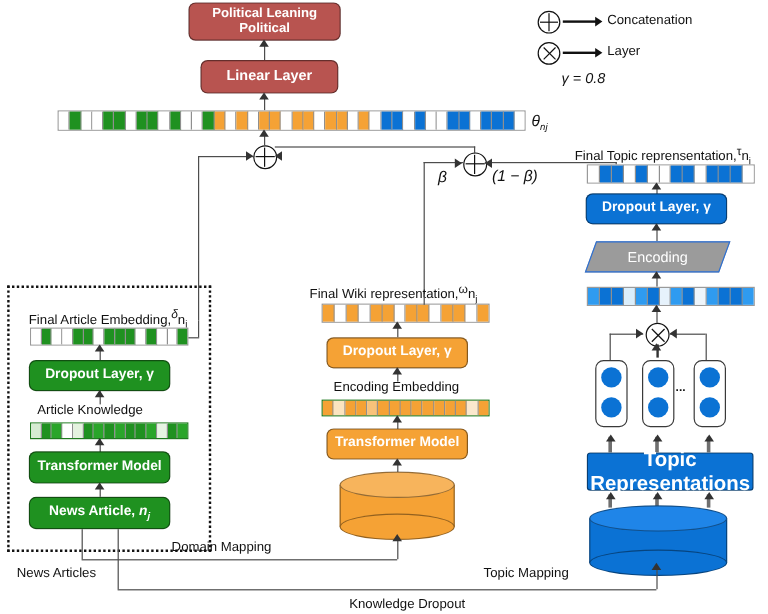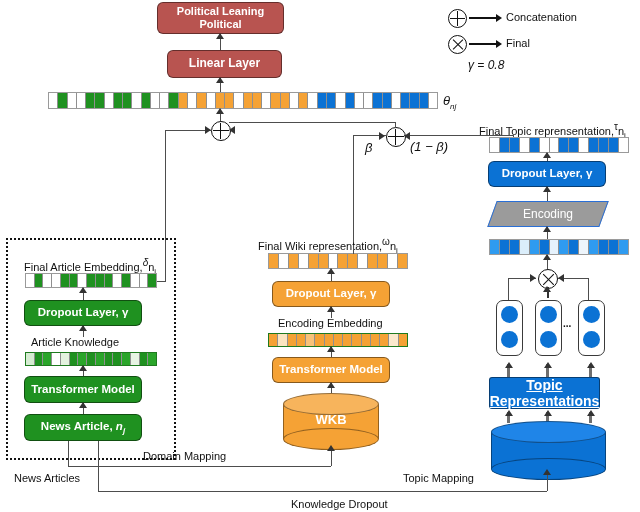--- a/index.html
+++ b/index.html
@@ -124,21 +124,21 @@
 <div class="ln h" style="left:469px;top:17px;width:28px;background:#111;height:1.5px;"></div>
 <div class="ar rt" style="left:496px;top:13.5px;border-left-color:#111;"></div>
 <div class="legend-txt" style="left:506px;top:11px;">Concatenation</div>
 
 <div class="op" style="left:448px;top:35px;width:17px;height:17px;">
   <div class="abs" style="left:2px;top:8px;width:14px;height:1px;background:#111;transform:rotate(45deg);"></div>
   <div class="abs" style="left:2px;top:8px;width:14px;height:1px;background:#111;transform:rotate(-45deg);"></div>
 </div>
 <div class="ln h" style="left:469px;top:43px;width:28px;background:#111;height:1.5px;"></div>
 <div class="ar rt" style="left:496px;top:39.5px;border-left-color:#111;"></div>
-<div class="legend-txt" style="left:506px;top:37px;">Final</div>
+<div class="legend-txt" style="left:506px;top:37px;">Layer</div>
 <div class="legend-txt" style="left:468px;top:58px;font-size:12px;font-style:italic;">γ  = 0.8</div>
 
 <div class="op" style="left:386px;top:127px;width:18px;height:18px;">
   <div class="abs" style="left:8px;top:1px;width:1px;height:16px;background:#111;"></div>
   <div class="abs" style="left:1px;top:8px;width:16px;height:1px;background:#111;"></div>
 </div>
 <div class="lbl it" style="left:365px;top:140px;font-size:13px;">β</div>
 <div class="lbl it" style="left:410px;top:139px;font-size:13px;">(1 − β)</div>
 
 <div class="ln v" style="left:395px;top:122px;height:6px;"></div>
@@ -238,21 +238,21 @@
 </div>
 <div class="lbl" style="left:563px;top:318px;font-weight:bold;font-size:10px;">...</div>
 
 <div class="thick" style="left:507px;top:364px;height:13px;"></div>
 <div class="ar up" style="left:504.5px;top:362px;"></div>
 <div class="thick" style="left:546px;top:364px;height:13px;"></div>
 <div class="ar up" style="left:543.5px;top:362px;"></div>
 <div class="thick" style="left:589px;top:364px;height:13px;"></div>
 <div class="ar up" style="left:586.5px;top:362px;"></div>
 
-<div class="box" style="left:489px;top:377px;width:111px;height:32px;background:#0b72d4;font-size:14px;border-radius:3px;text-decoration:underline;">
+<div class="box" style="left:489px;top:377px;width:139px;height:32px;background:#0b72d4;font-size:17px;border-radius:3px;">
   <span>Topic Representations</span>
 </div>
 
 <div class="thick" style="left:507px;top:412px;height:11px;"></div>
 <div class="ar up" style="left:504.5px;top:410px;"></div>
 <div class="thick" style="left:546px;top:412px;height:11px;"></div>
 <div class="ar up" style="left:543.5px;top:410px;"></div>
 <div class="thick" style="left:589px;top:412px;height:11px;"></div>
 <div class="ar up" style="left:586.5px;top:410px;"></div>
 
@@ -314,21 +314,20 @@
 <div class="box" style="left:272px;top:357px;width:118px;height:26px;background:#f5a235;font-size:11.5px;">
   <span>Transformer Model</span>
 </div>
 <div class="ln v" style="left:331px;top:383px;height:11px;"></div>
 <div class="ar up" style="left:327px;top:382px;"></div>
 
 <div class="cyl" style="left:283px;top:393px;width:96px;height:46px;">
   <div class="bod" style="background:#f5a235;"></div>
   <div class="btm" style="background:#f5a235;"></div>
   <div class="top" style="background:#f7b45c;"></div>
-  <div class="txt">WKB</div>
 </div>
 
 <div class="ln v" style="left:353px;top:245px;height:9px;"></div>
 
 <div class="dotbox" style="left:6px;top:238px;width:170px;height:222px;"></div>
 
 <div class="lbl" style="left:24px;top:257px;">
   <span>Final Article Embedding,</span><span class="sup" style="font-size:10px;font-style:italic;">δ</span><span>n</span><span class="sub">j</span>
 </div>
 <div class="vec" style="left:25px;top:273px;width:132px;height:15px;">

